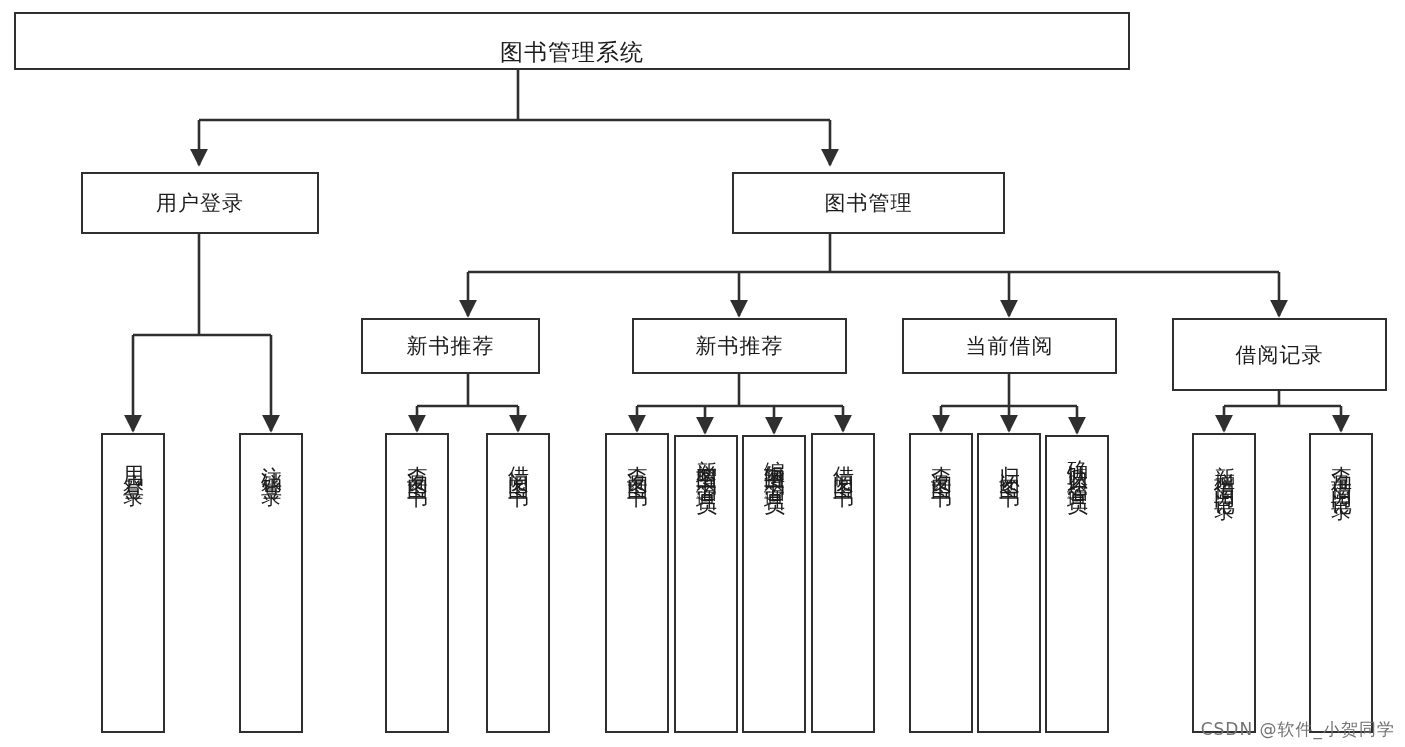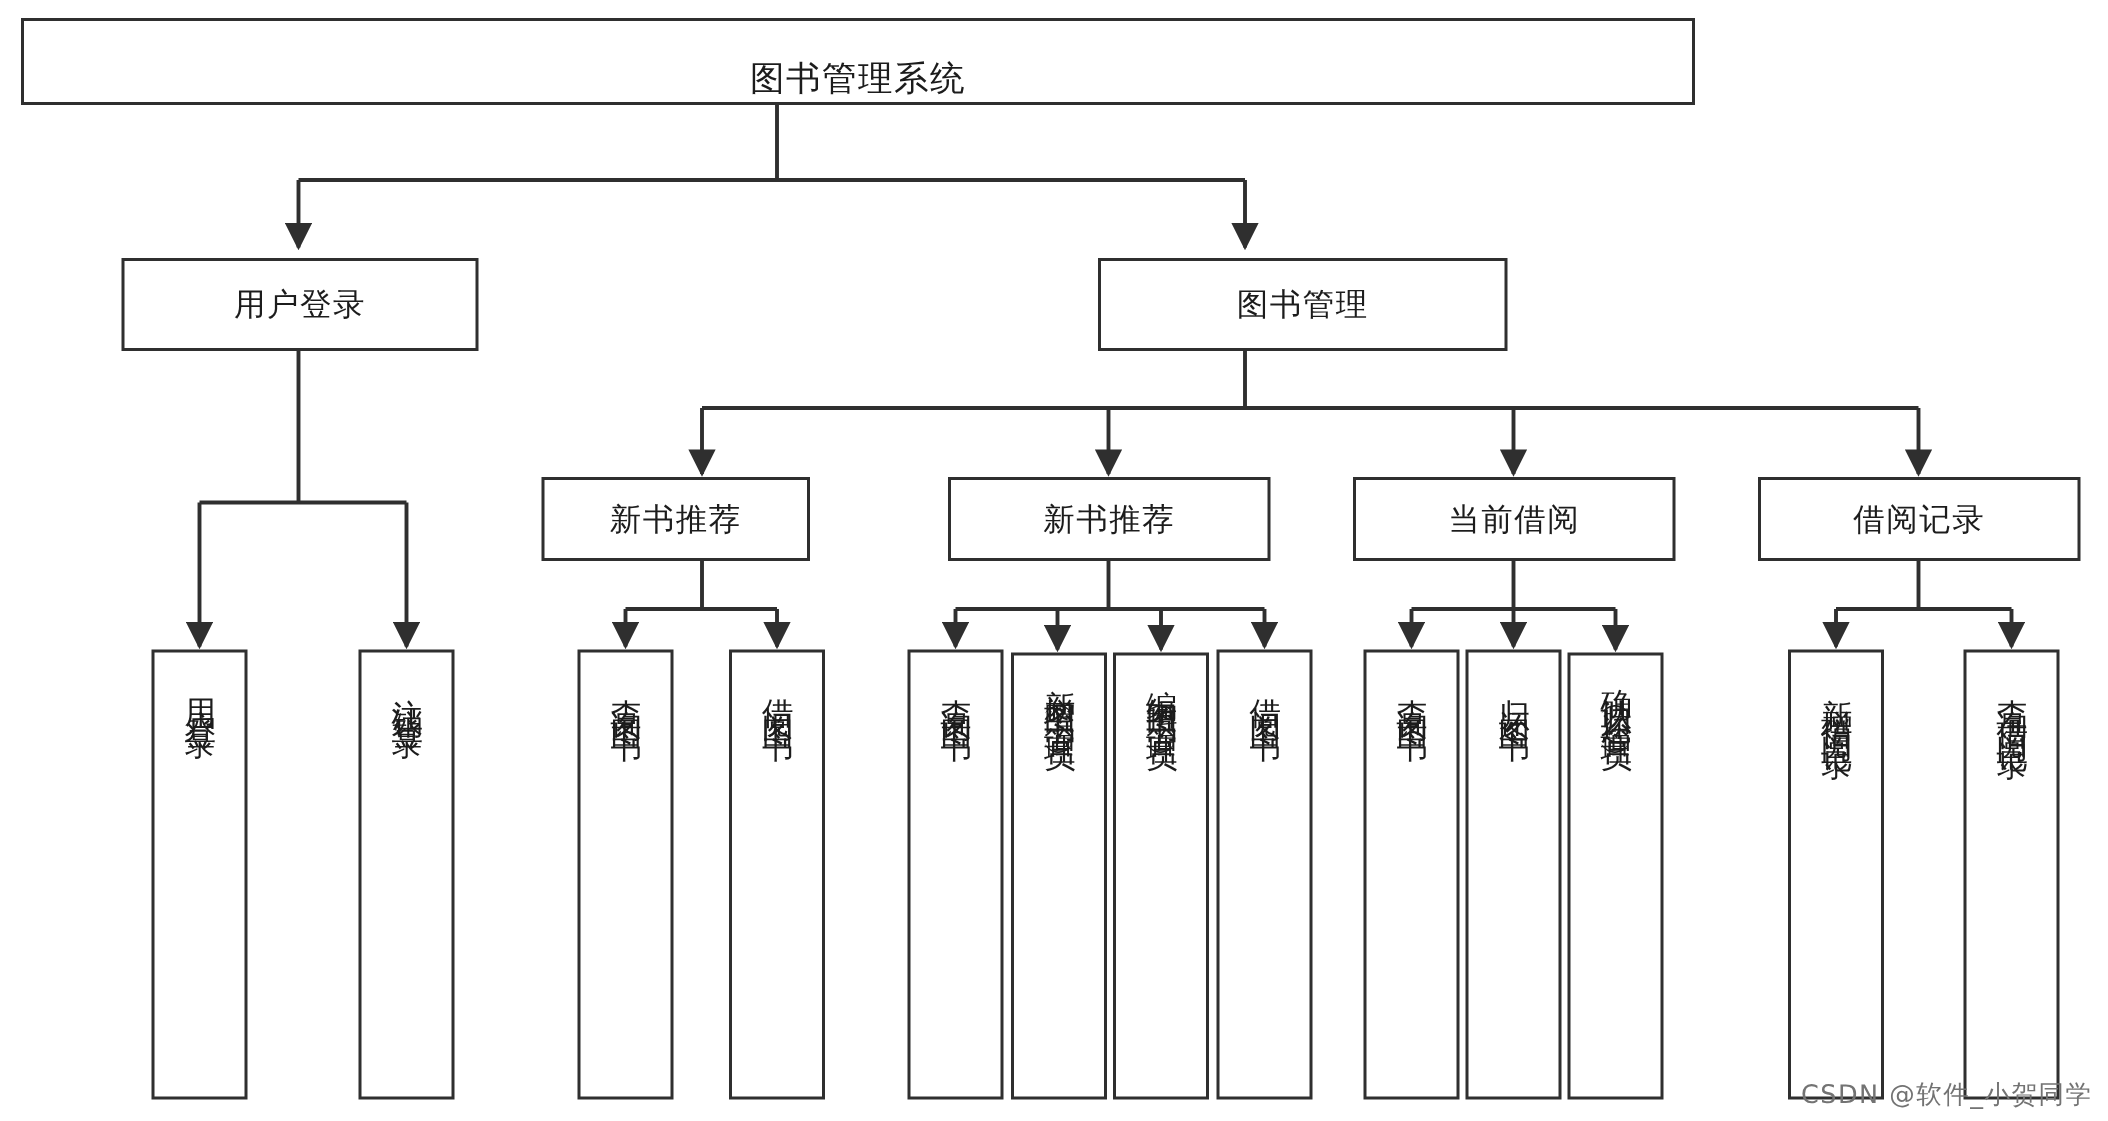--- a/index.html
+++ b/index.html
@@ -143,21 +143,21 @@
   </div>
 
   <div class="node h" style="left:632px;top:318px;width:215px;height:56px;">
     <span>新书推荐</span>
   </div>
 
   <div class="node h" style="left:902px;top:318px;width:215px;height:56px;">
     <span>当前借阅</span>
   </div>
 
-  <div class="node h" style="left:1172px;top:318px;width:215px;height:56px;">
+  <div class="node h" style="left:1172px;top:318px;width:215px;height:73px;">
     <span>借阅记录</span>
   </div>
 
   <div class="node v" style="left:101px;top:433px;width:64px;height:300px;">
     <span class="vtext">用户登录</span>
   </div>
 
   <div class="node v" style="left:239px;top:433px;width:64px;height:300px;">
     <span class="vtext">注销登录</span>
   </div>

